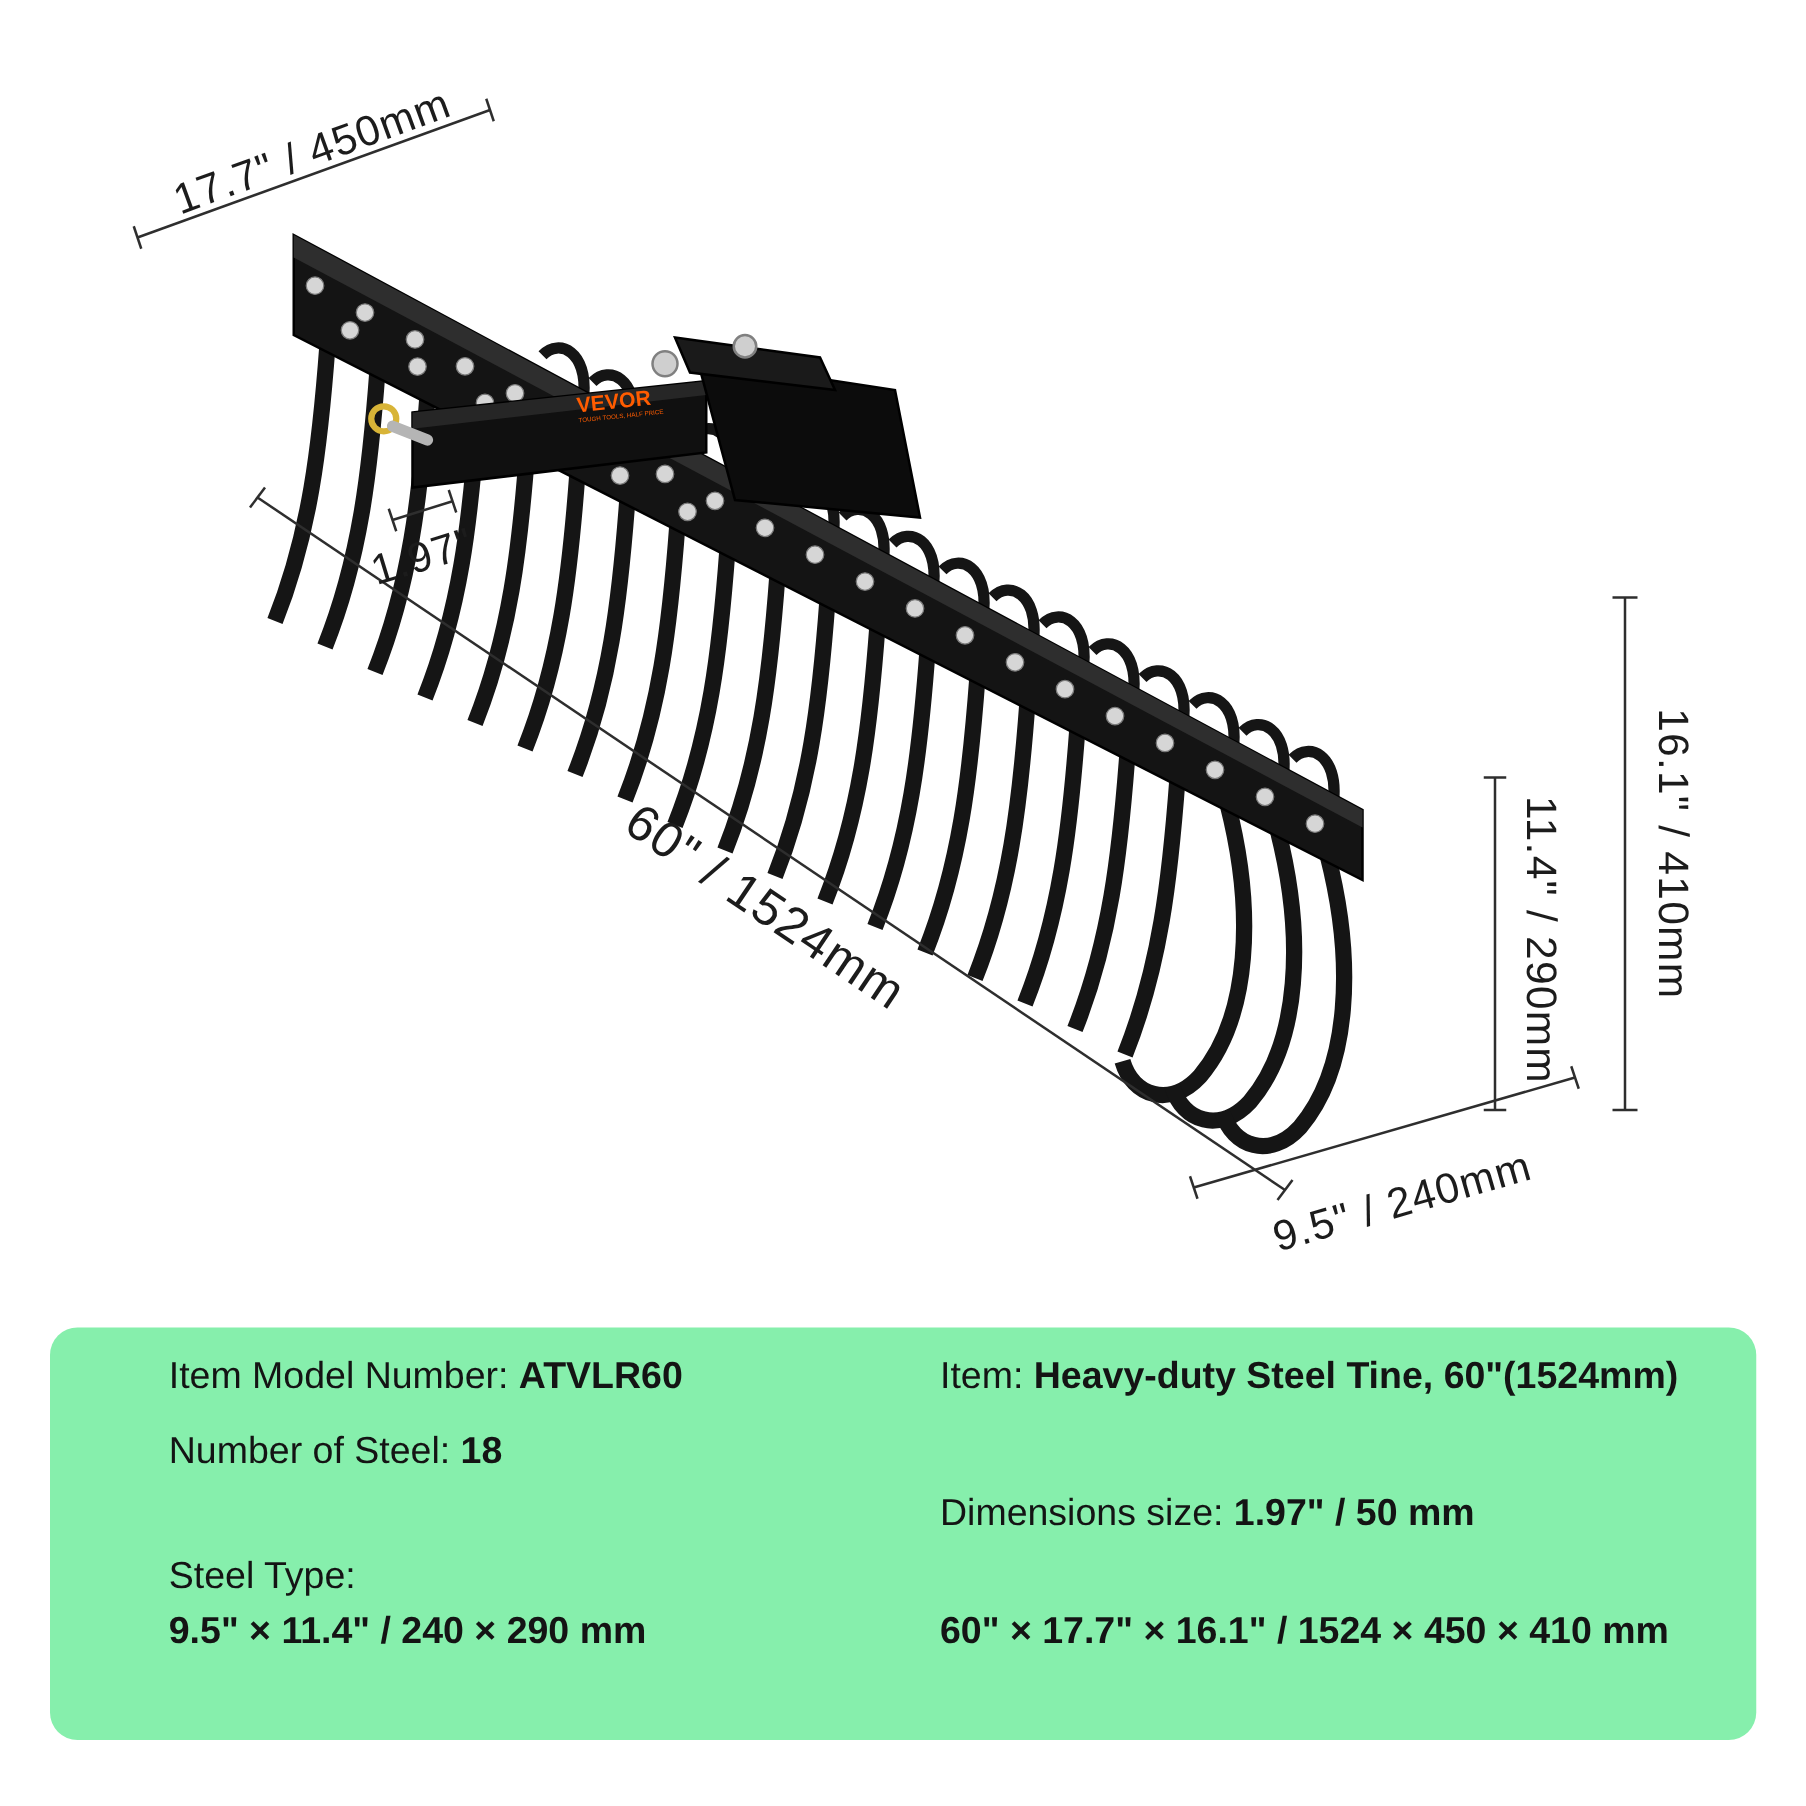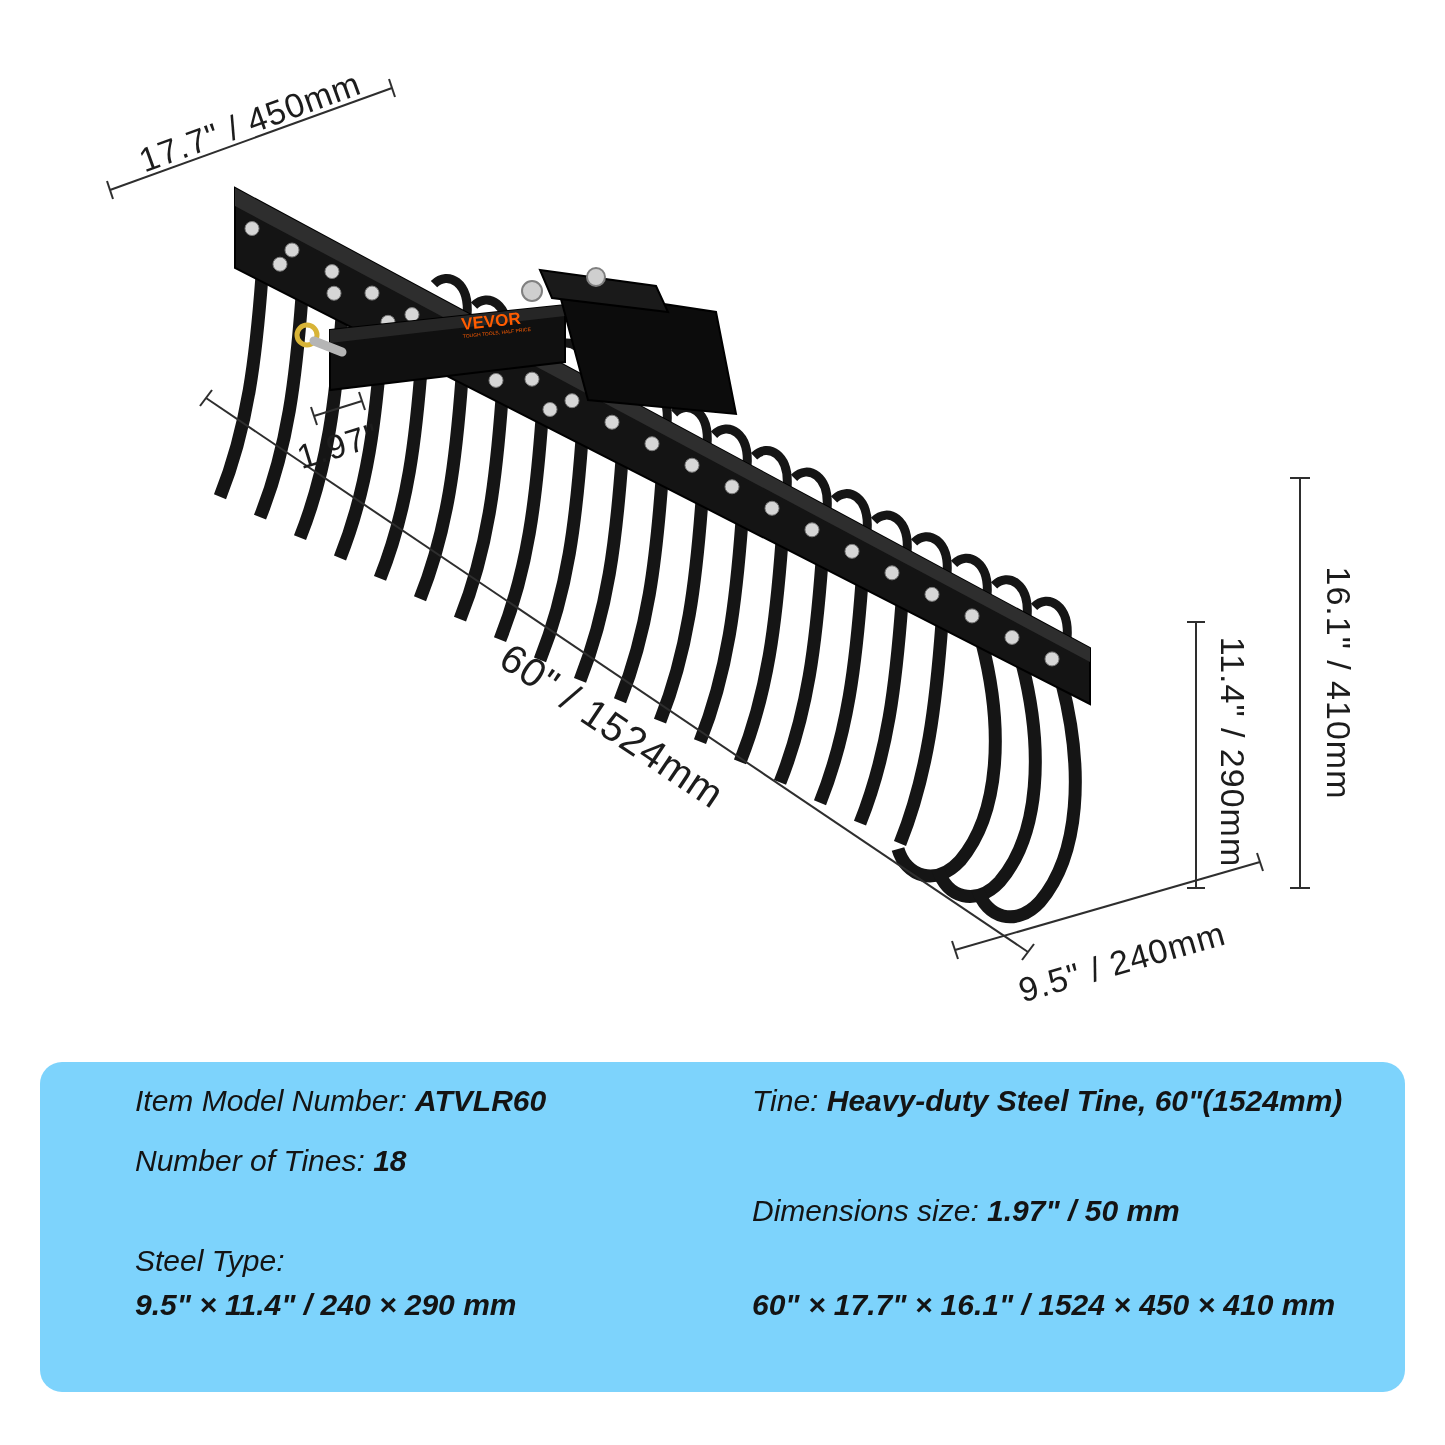--- a/index.html
+++ b/index.html
@@ -13,21 +13,21 @@
     transform-origin:center;letter-spacing:1px;
   }
   #dim-plate   {left:250px;  top:122px; transform:translate(-50%,-50%) rotate(-20deg);}
   #dim-connector{left:338px; top:446px; transform:translate(-50%,-50%) rotate(-17deg);}
   #dim-length  {left:612px;  top:726px; transform:translate(-50%,-50%) rotate(34deg);font-size:40px;}
   #dim-height  {left:1338px; top:683px; transform:translate(-50%,-50%) rotate(90deg);}
   #dim-tine-h  {left:1232px; top:752px; transform:translate(-50%,-50%) rotate(90deg);}
   #dim-tine-d  {left:1122px; top:962px; transform:translate(-50%,-50%) rotate(-16deg);}
   .panel{
     position:absolute;left:40px;top:1062px;width:1365px;height:330px;
-    background:#7dd3fc;border-radius:22px;font-style:italic;
+    background:#86efac;border-radius:22px;
   }
   .col{position:absolute;top:0;width:640px;height:330px;}
   .col.left{left:95px;}
   .col.right{left:712px;}
   .row{position:absolute;margin:0;font-size:30px;color:#141414;white-space:nowrap;line-height:1.15;}
   .r1{top:22px;} .r2{top:82px;} .r3{top:132px;} .r4{top:182px;} .r5{top:226px;}
   .val{font-weight:bold;}
 </style>
 </head>
 <body>
@@ -156,23 +156,23 @@
   <div class="dim-label" id="dim-plate">17.7" / 450mm</div>
   <div class="dim-label" id="dim-connector">1.97"</div>
   <div class="dim-label" id="dim-length">60" / 1524mm</div>
   <div class="dim-label" id="dim-height">16.1" / 410mm</div>
   <div class="dim-label" id="dim-tine-h">11.4" / 290mm</div>
   <div class="dim-label" id="dim-tine-d">9.5" / 240mm</div>
 
   <section class="panel">
     <div class="col left">
       <p class="row r1"><span class="lbl">Item Model Number: </span><span class="val">ATVLR60</span></p>
-      <p class="row r2"><span class="lbl">Number of Tines: </span><span class="val">18</span></p>
+      <p class="row r2"><span class="lbl">Number of Steel: </span><span class="val">18</span></p>
       <p class="row r4"><span class="lbl">Steel Type:</span></p>
       <p class="row r5"><span class="val">9.5" × 11.4" / 240 × 290 mm</span></p>
     </div>
     <div class="col right">
-      <p class="row r1"><span class="lbl">Tine: </span><span class="val">Heavy-duty Steel Tine, 60"(1524mm)</span></p>
+      <p class="row r1"><span class="lbl">Item: </span><span class="val">Heavy-duty Steel Tine, 60"(1524mm)</span></p>
       <p class="row r3"><span class="lbl">Dimensions size: </span><span class="val">1.97" / 50 mm</span></p>
       <p class="row r5"><span class="val">60" × 17.7" × 16.1" / 1524 × 450 × 410 mm</span></p>
     </div>
   </section>
 </div>
 
 </body></html>

